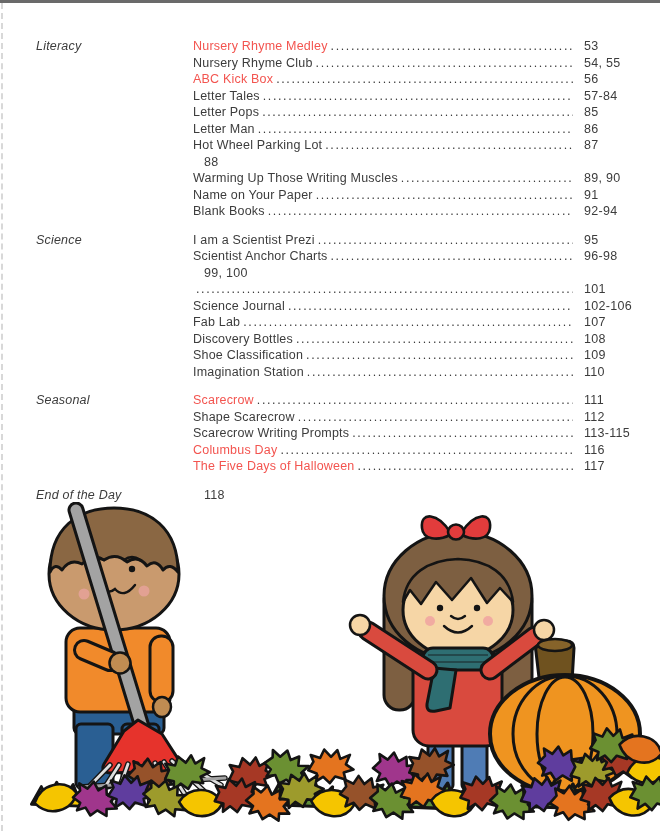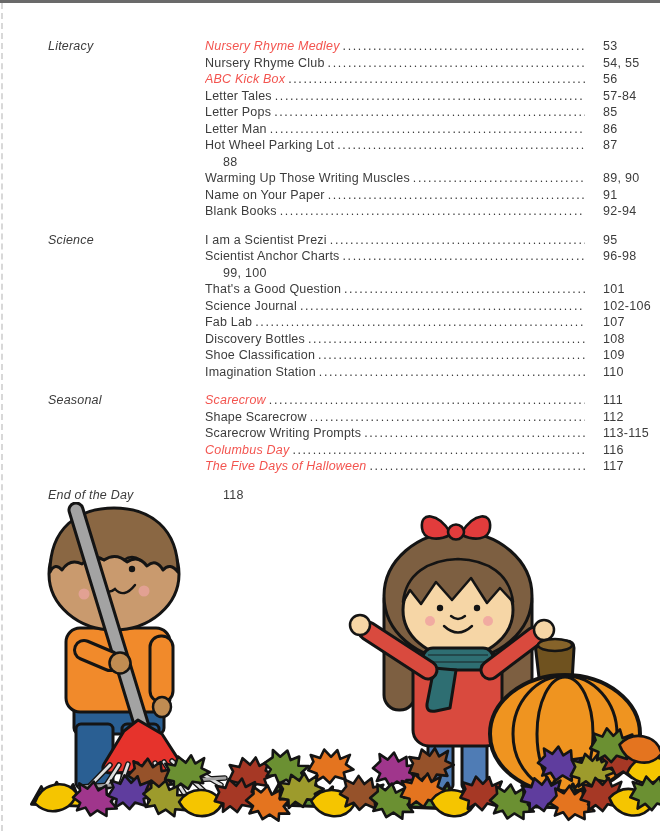--- a/index.html
+++ b/index.html
@@ -3,37 +3,37 @@
 <meta charset="utf-8">
 <style>
   html,body{margin:0;padding:0;}
   body{
     width:660px;height:831px;background:#ffffff;position:relative;overflow:hidden;
     font-family:"Liberation Sans","DejaVu Sans",sans-serif;
     color:var(--ink,#3c3c3c);
   }
   .top-edge{position:absolute;top:0;left:0;width:660px;height:3px;background:#6a6a6a;}
   .left-edge{position:absolute;top:3px;left:1px;height:828px;width:0;border-left:2px dashed #d8d8d8;}
-  .toc{position:absolute;left:48px;top:38px;width:588px;font-size:12.5px;}
+  .toc{position:absolute;left:36px;top:38px;width:588px;font-size:12.5px;}
   .toc-section{display:flex;margin-bottom:12px;}
   .sec-label{
     width:157px;flex:0 0 157px;font-style:italic;letter-spacing:.2px;
     line-height:16.5px;color:var(--ink);
   }
   .sec-entries{flex:1;min-width:0;}
   .entry{display:flex;height:16.5px;line-height:16.5px;white-space:nowrap;}
   .td{display:flex;width:380px;flex:0 0 380px;overflow:hidden;}
   .title{white-space:nowrap;letter-spacing:.2px;}
-  .title.hl{color:var(--hl,#f3544f);font-style:italic;}
+  .title.hl{color:var(--hl,#f3544f);}
   .dots{flex:1;overflow:hidden;white-space:nowrap;margin-left:3px;color:#3c3c3c;}
   .dots::after{
     content:"..........................................................................................................................................................";
     letter-spacing:1.6px;font-size:12.5px;
   }
-  .pages{white-space:nowrap;margin-left:18px;color:#3c3c3c;letter-spacing:.3px;}
+  .pages{white-space:nowrap;margin-left:11px;color:#3c3c3c;letter-spacing:.3px;}
   .art{position:absolute;left:0;top:502px;width:660px;height:330px;}
 </style>
 </head>
 <body style="--hl: #f3544f; --ink: #3c3c3c;">
 
 <div class="top-edge"></div>
 <div class="left-edge"></div>
 
 <div class="toc">
     <div class="toc-section">
@@ -129,21 +129,20 @@
             <span class="title">Scientist Anchor Charts</span>
             <span class="dots"></span>
           </span>
           <span class="pages">96-98</span>
         </div>
         <div class="entry">
           <span class="pages">99, 100</span>
         </div>
         <div class="entry">
           <span class="td">
-            <span class="title">That's a Good Question</span>
             <span class="dots"></span>
           </span>
           <span class="pages">101</span>
         </div>
         <div class="entry">
           <span class="td">
             <span class="title">Science Journal</span>
             <span class="dots"></span>
           </span>
           <span class="pages">102-106</span>

